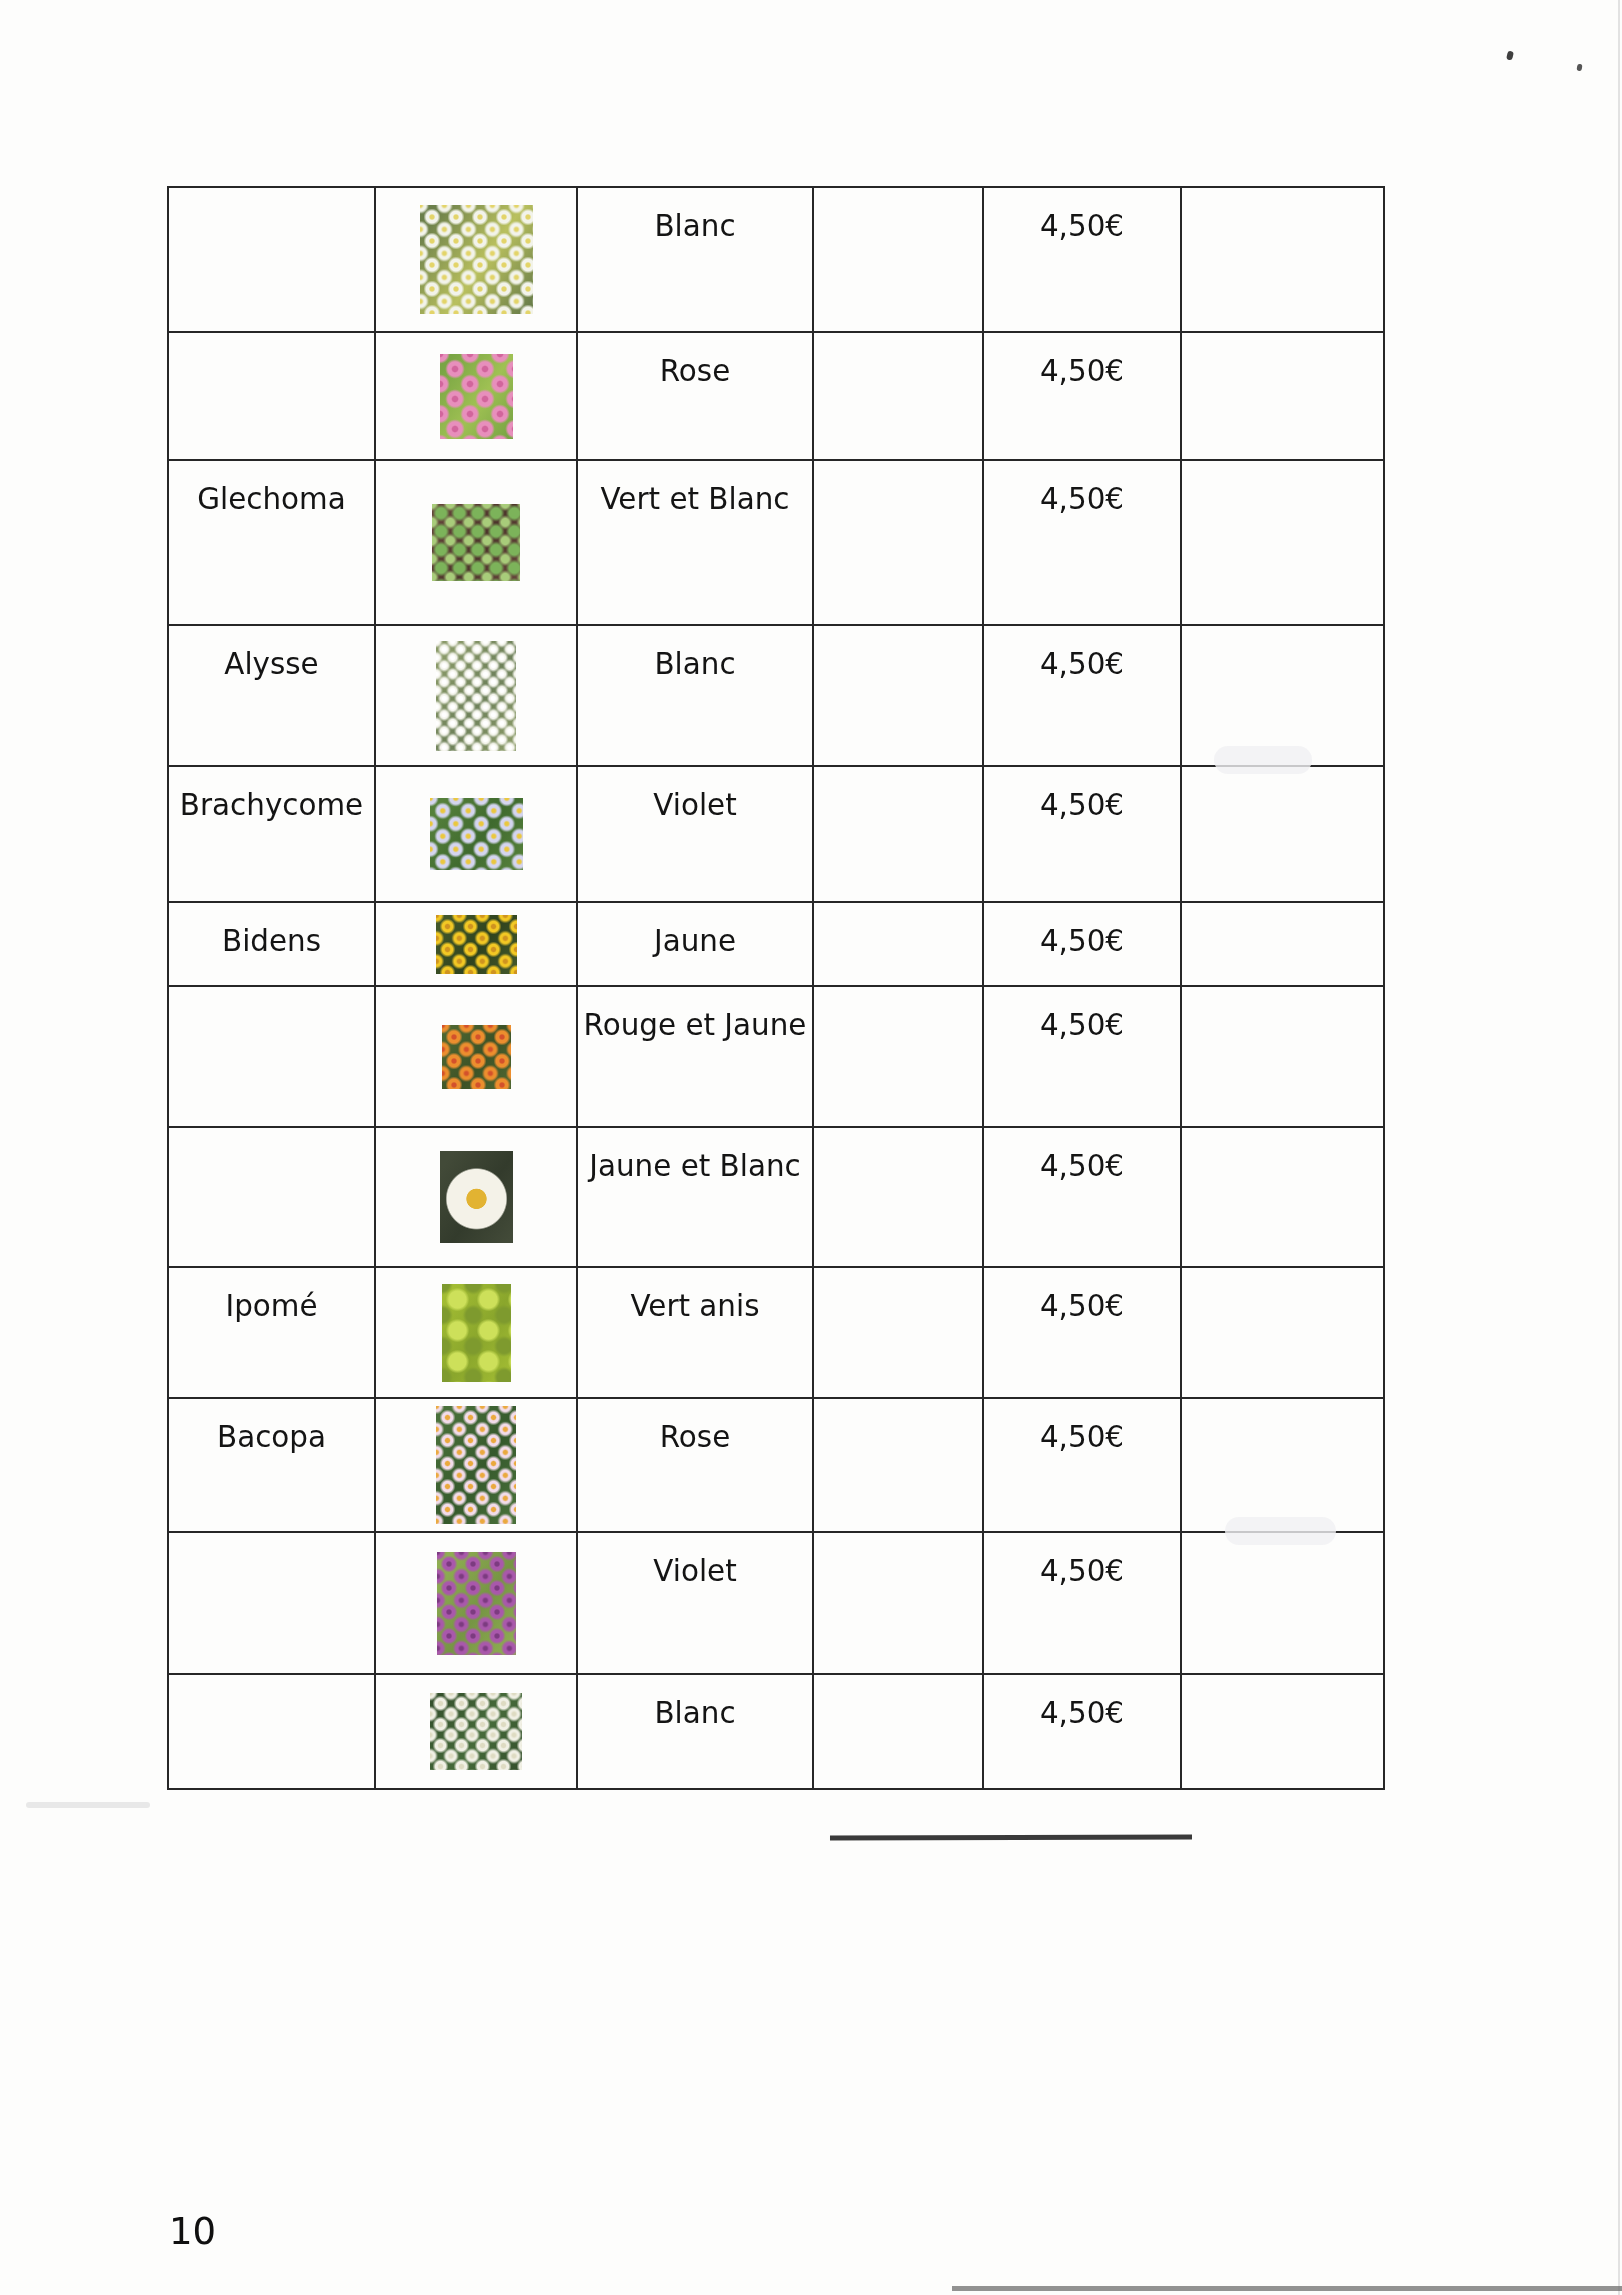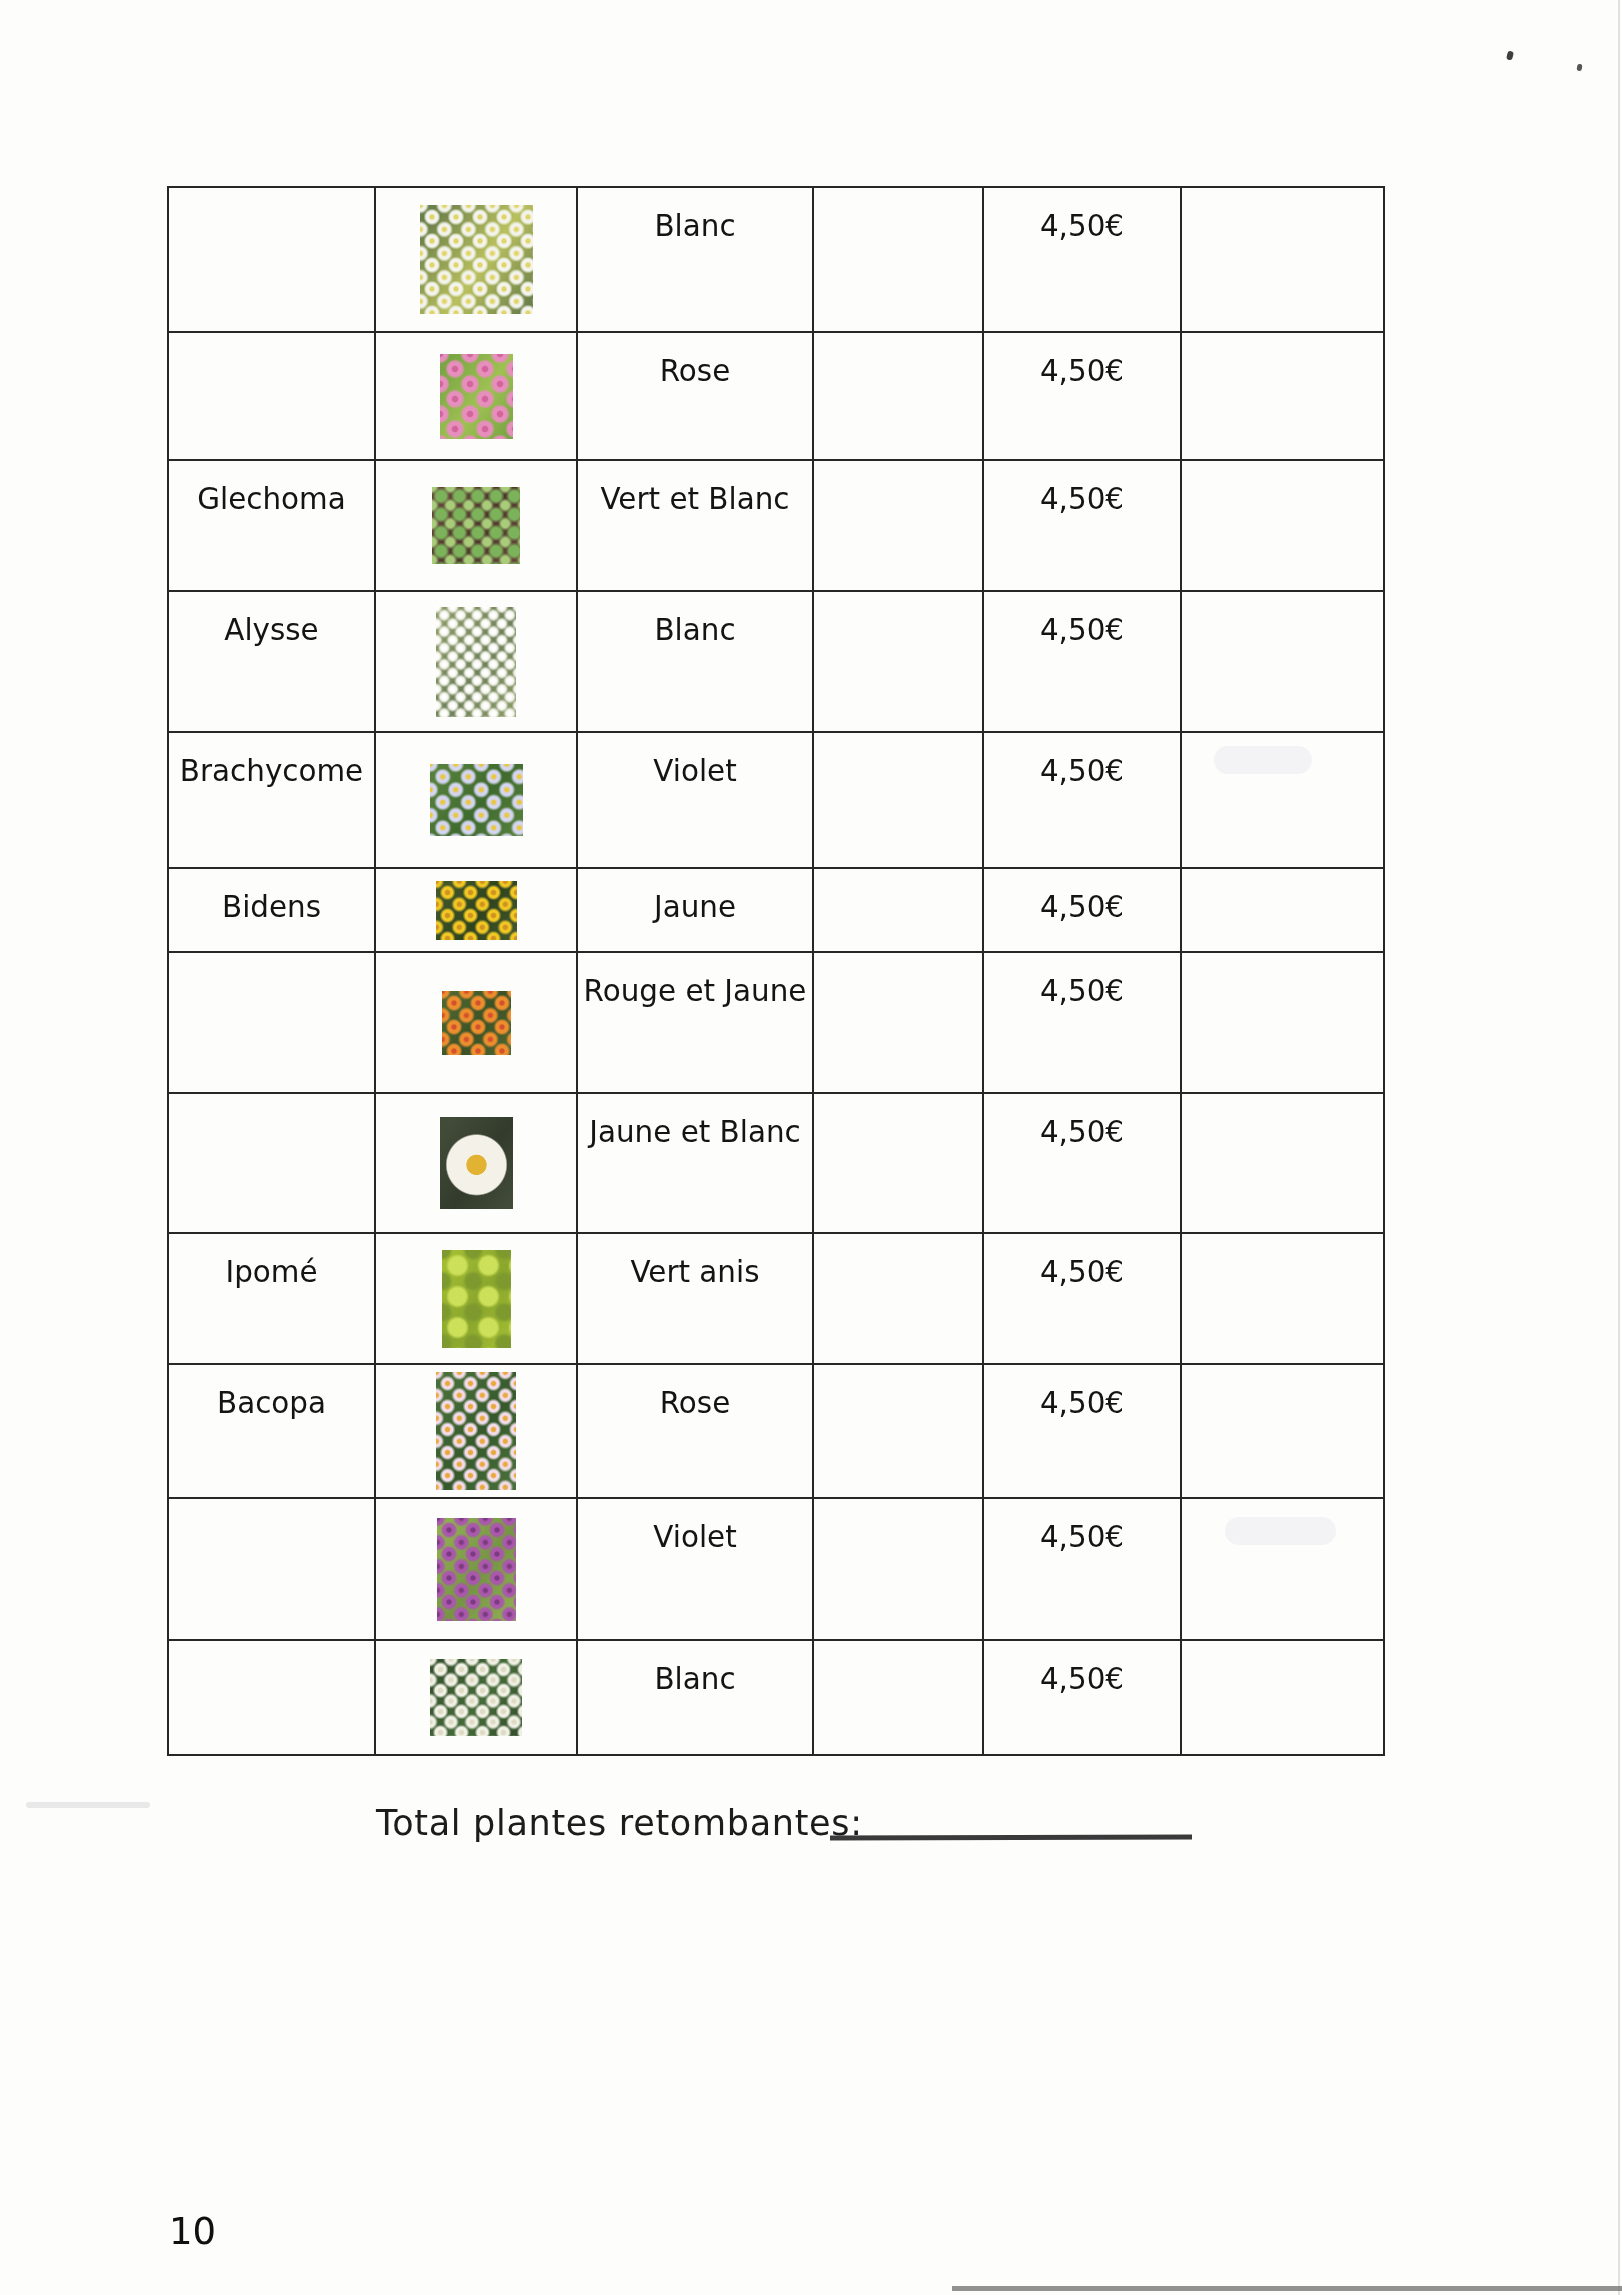--- a/index.html
+++ b/index.html
@@ -77,21 +77,21 @@
           </td>
         <td>
             <span class="cell-text">Rose</span>
           </td>
         <td></td>
         <td>
             <span class="cell-text">4,50€</span>
           </td>
         <td></td>
       </tr>
-      <tr style="height:131px">
+      <tr style="height:165px">
         <td>
             <span class="cell-text">Glechoma</span>
           </td>
         <td class="photo-cell">
             <div class="photo" style="width: 88px; height: 77px; background-color: rgb(100, 68, 58); background-image: radial-gradient(circle, rgb(124, 179, 90) 5.2px, rgba(0, 0, 0, 0) 8.5px), radial-gradient(circle, rgb(168, 204, 122) 3.9px, rgba(0, 0, 0, 0) 7.2px), linear-gradient(125deg, rgb(100, 68, 58) 10%, rgb(76, 52, 43) 55%, rgb(100, 68, 58) 95%); background-size: 18.3px 18.3px, 18.3px 18.3px, 100% 100%; background-position: 0px 0px, 9.2px 9.2px, 0px 0px;"></div>
           </td>
         <td>
             <span class="cell-text">Vert et Blanc</span>
           </td>
         <td></td>
@@ -240,21 +240,20 @@
           </td>
         <td></td>
         <td>
             <span class="cell-text">4,50€</span>
           </td>
         <td></td>
       </tr>
     </tbody>
   </table>
 
-  <div class="total-line">Total plantes retombantes:</div>
   <div class="total-underline"></div>
   <div class="page-number">10</div>
 
   <div class="scan-dot-a"></div>
   <div class="scan-dot-b"></div>
   <div class="scan-edge-right"></div>
   <div class="scan-bottom-line"></div>
   <div class="scan-smudge-left"></div>
   <div class="bleed-mark" style="left:1214px;top:746px;width:98px;height:27.5px;"></div>
   <div class="bleed-mark" style="left:1225px;top:1517px;width:111px;height:27.5px;"></div>

